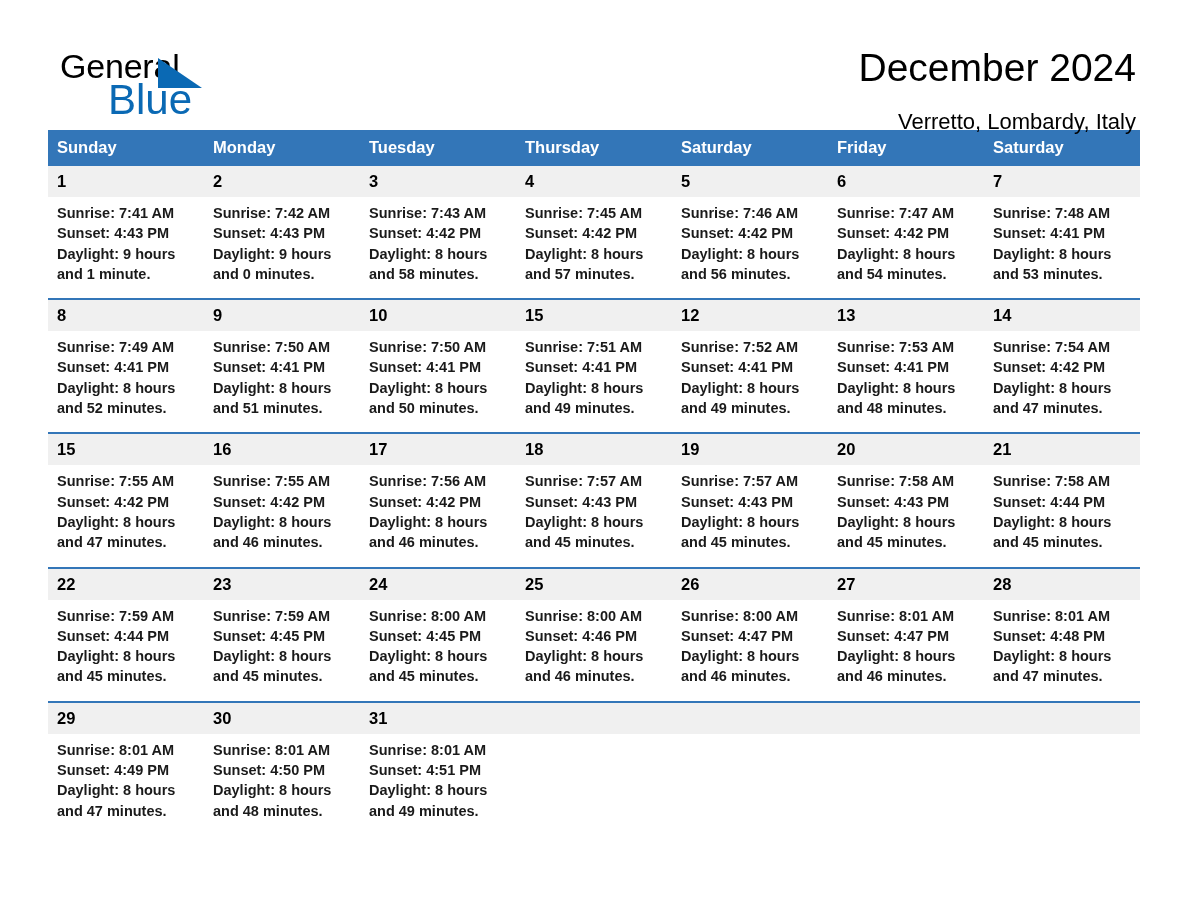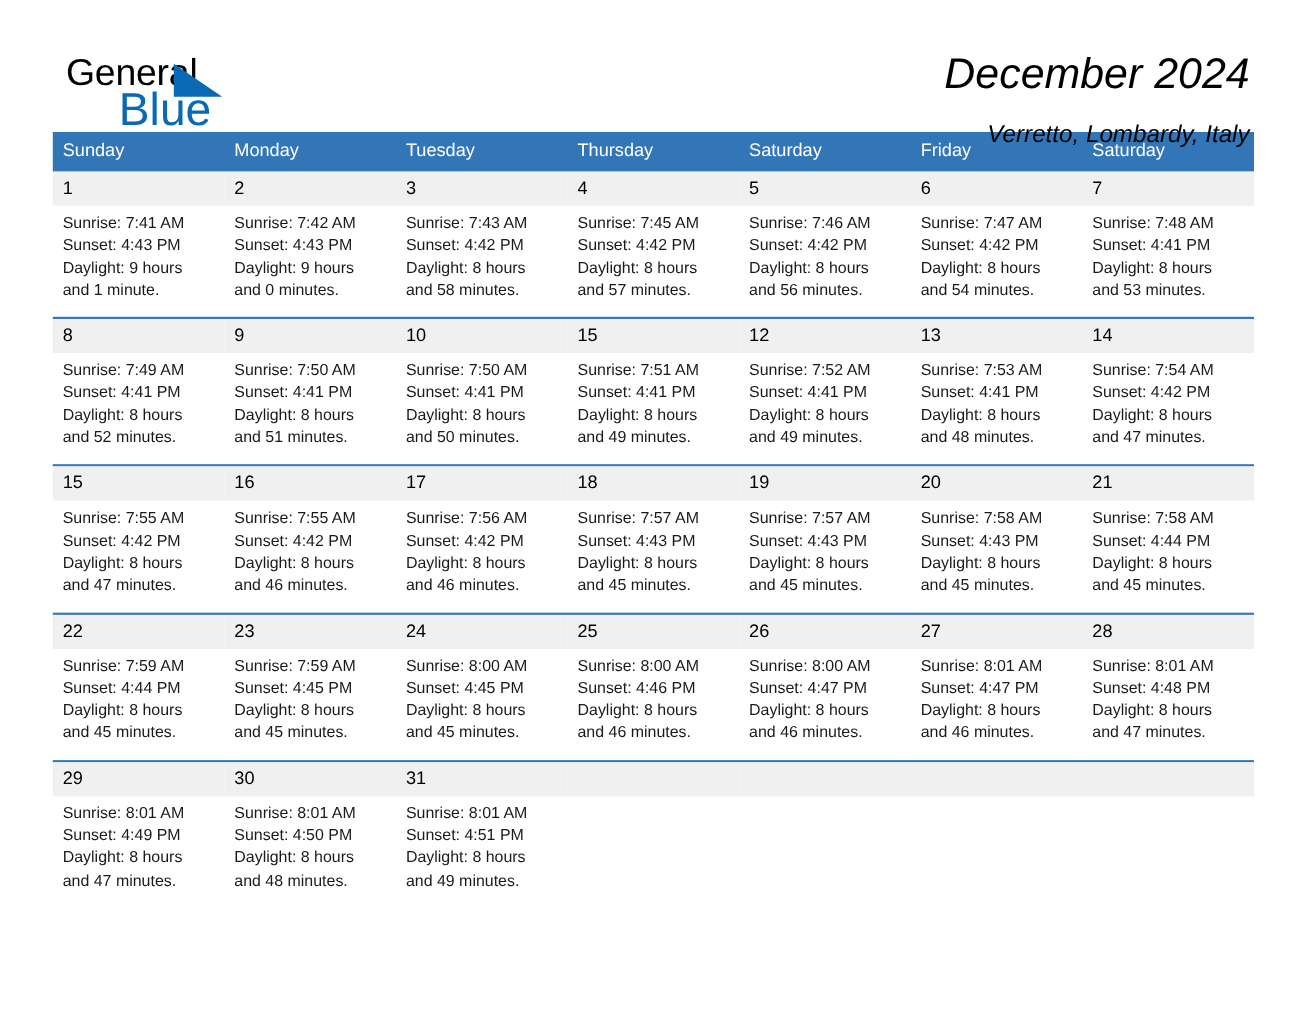--- a/index.html
+++ b/index.html
@@ -59,40 +59,40 @@
     position: absolute;
     left: 48px;
     top: 36px;
     font-size: 42px;
     color: #0a69b4;
     line-height: 40px;
   }
   .titles {
     text-align: right;
     padding-right: 4px;
-    font-style: italic;
   }
   .month-title {
     font-size: 39px;
     line-height: 48px;
     color: #000000;
     white-space: nowrap;
   }
   .location {
     font-size: 22px;
     line-height: 34px;
     margin-top: 13px;
     color: #000000;
     white-space: nowrap;
   }
 
   
   .calendar {
-    margin-top: 16px;
+    margin-top: 26px;
     width: 1092px;
+    font-weight: bold;
   }
   .weekday-row {
     display: flex;
     background: #3376b8;
   }
   .weekday {
     flex: 1 1 0;
     box-sizing: border-box;
     color: #ffffff;
     font-size: 16.5px;

